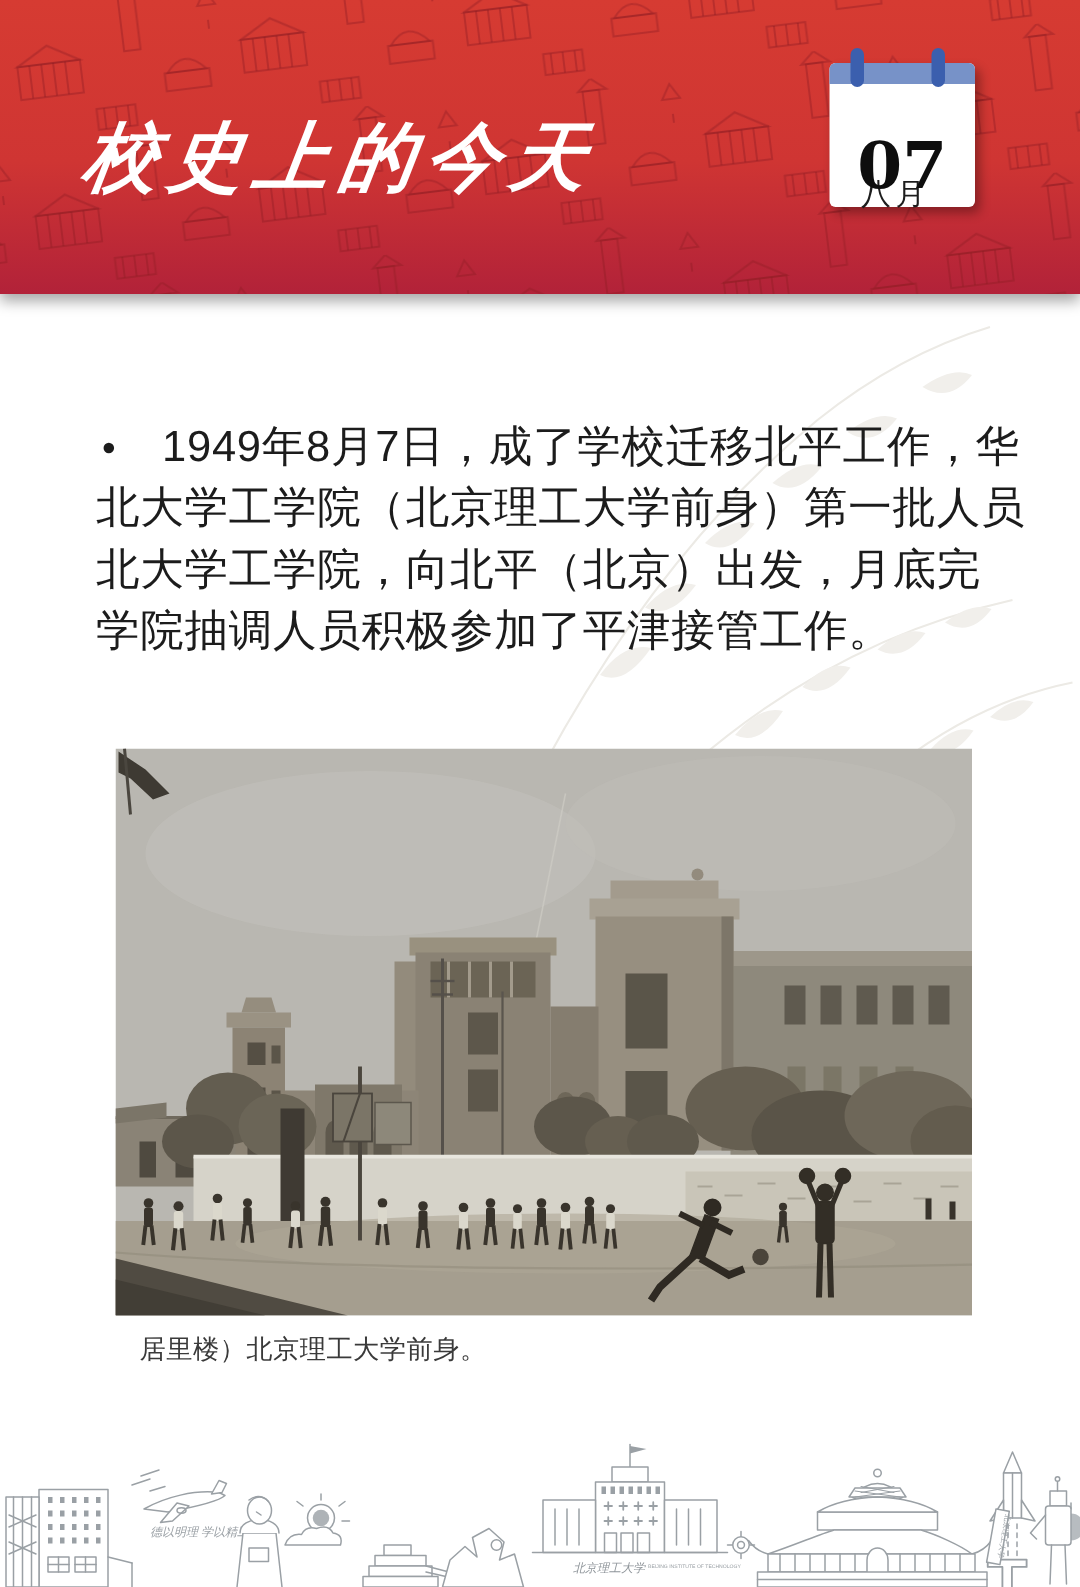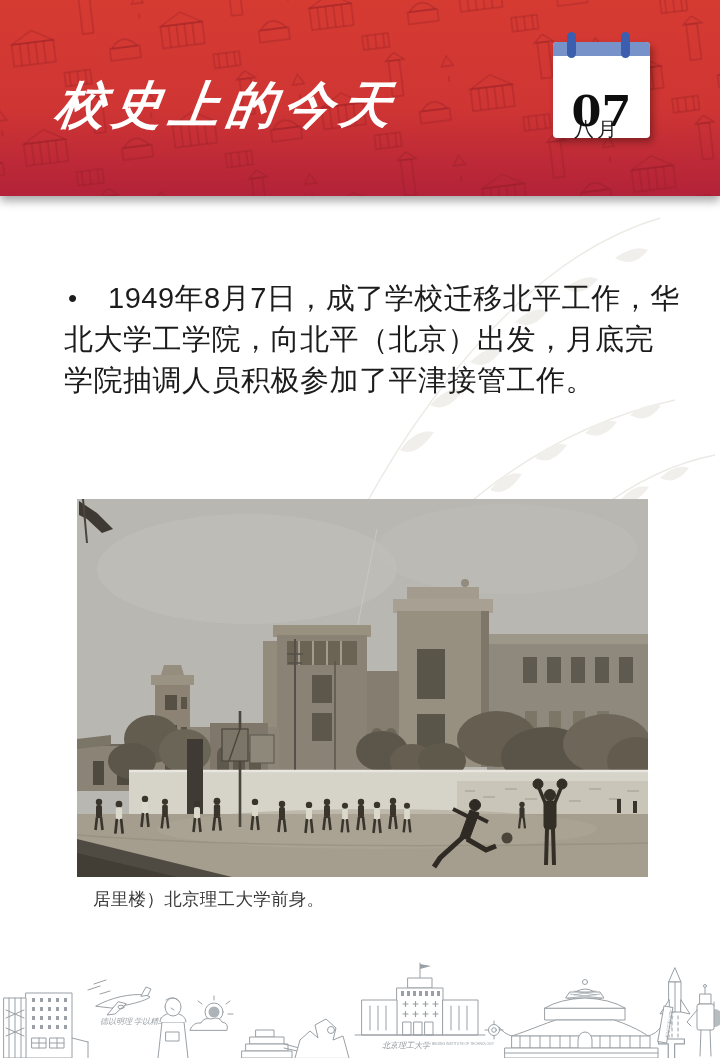--- a/index.html
+++ b/index.html
@@ -107,20 +107,21 @@
     <path d="M300,215 q18,-14 31,-9 q-14,19 -31,9 z"></path>
     <path d="M290,300 q15,-17 29,-13 q-14,20 -29,13 z"></path>
     <path d="M330,278 q16,-15 29,-10 q-13,18 -29,10 z"></path>
   </g>
 </svg>
 
 <div class="article">
   <div class="line first">
     <span class="bullet">•</span><span>1949年8月7日，成了学校迁移北平工作，华</span>
   </div>
+  <div class="line">北大学工学院（北京理工大学前身）第一批人员</div>
   <div class="line">北大学工学院，向北平（北京）出发，月底完</div>
   <div class="line">学院抽调人员积极参加了平津接管工作。</div>
 </div>
 
 <div class="photo">
   <svg width="571" height="378" viewBox="0 0 571 378">
     <defs>
       <g id="pd">
         <circle cx="0" cy="3" r="3.2" fill="#39342c"></circle>
         <rect x="-3" y="6" width="6" height="13" rx="2" fill="#39342c"></rect>

